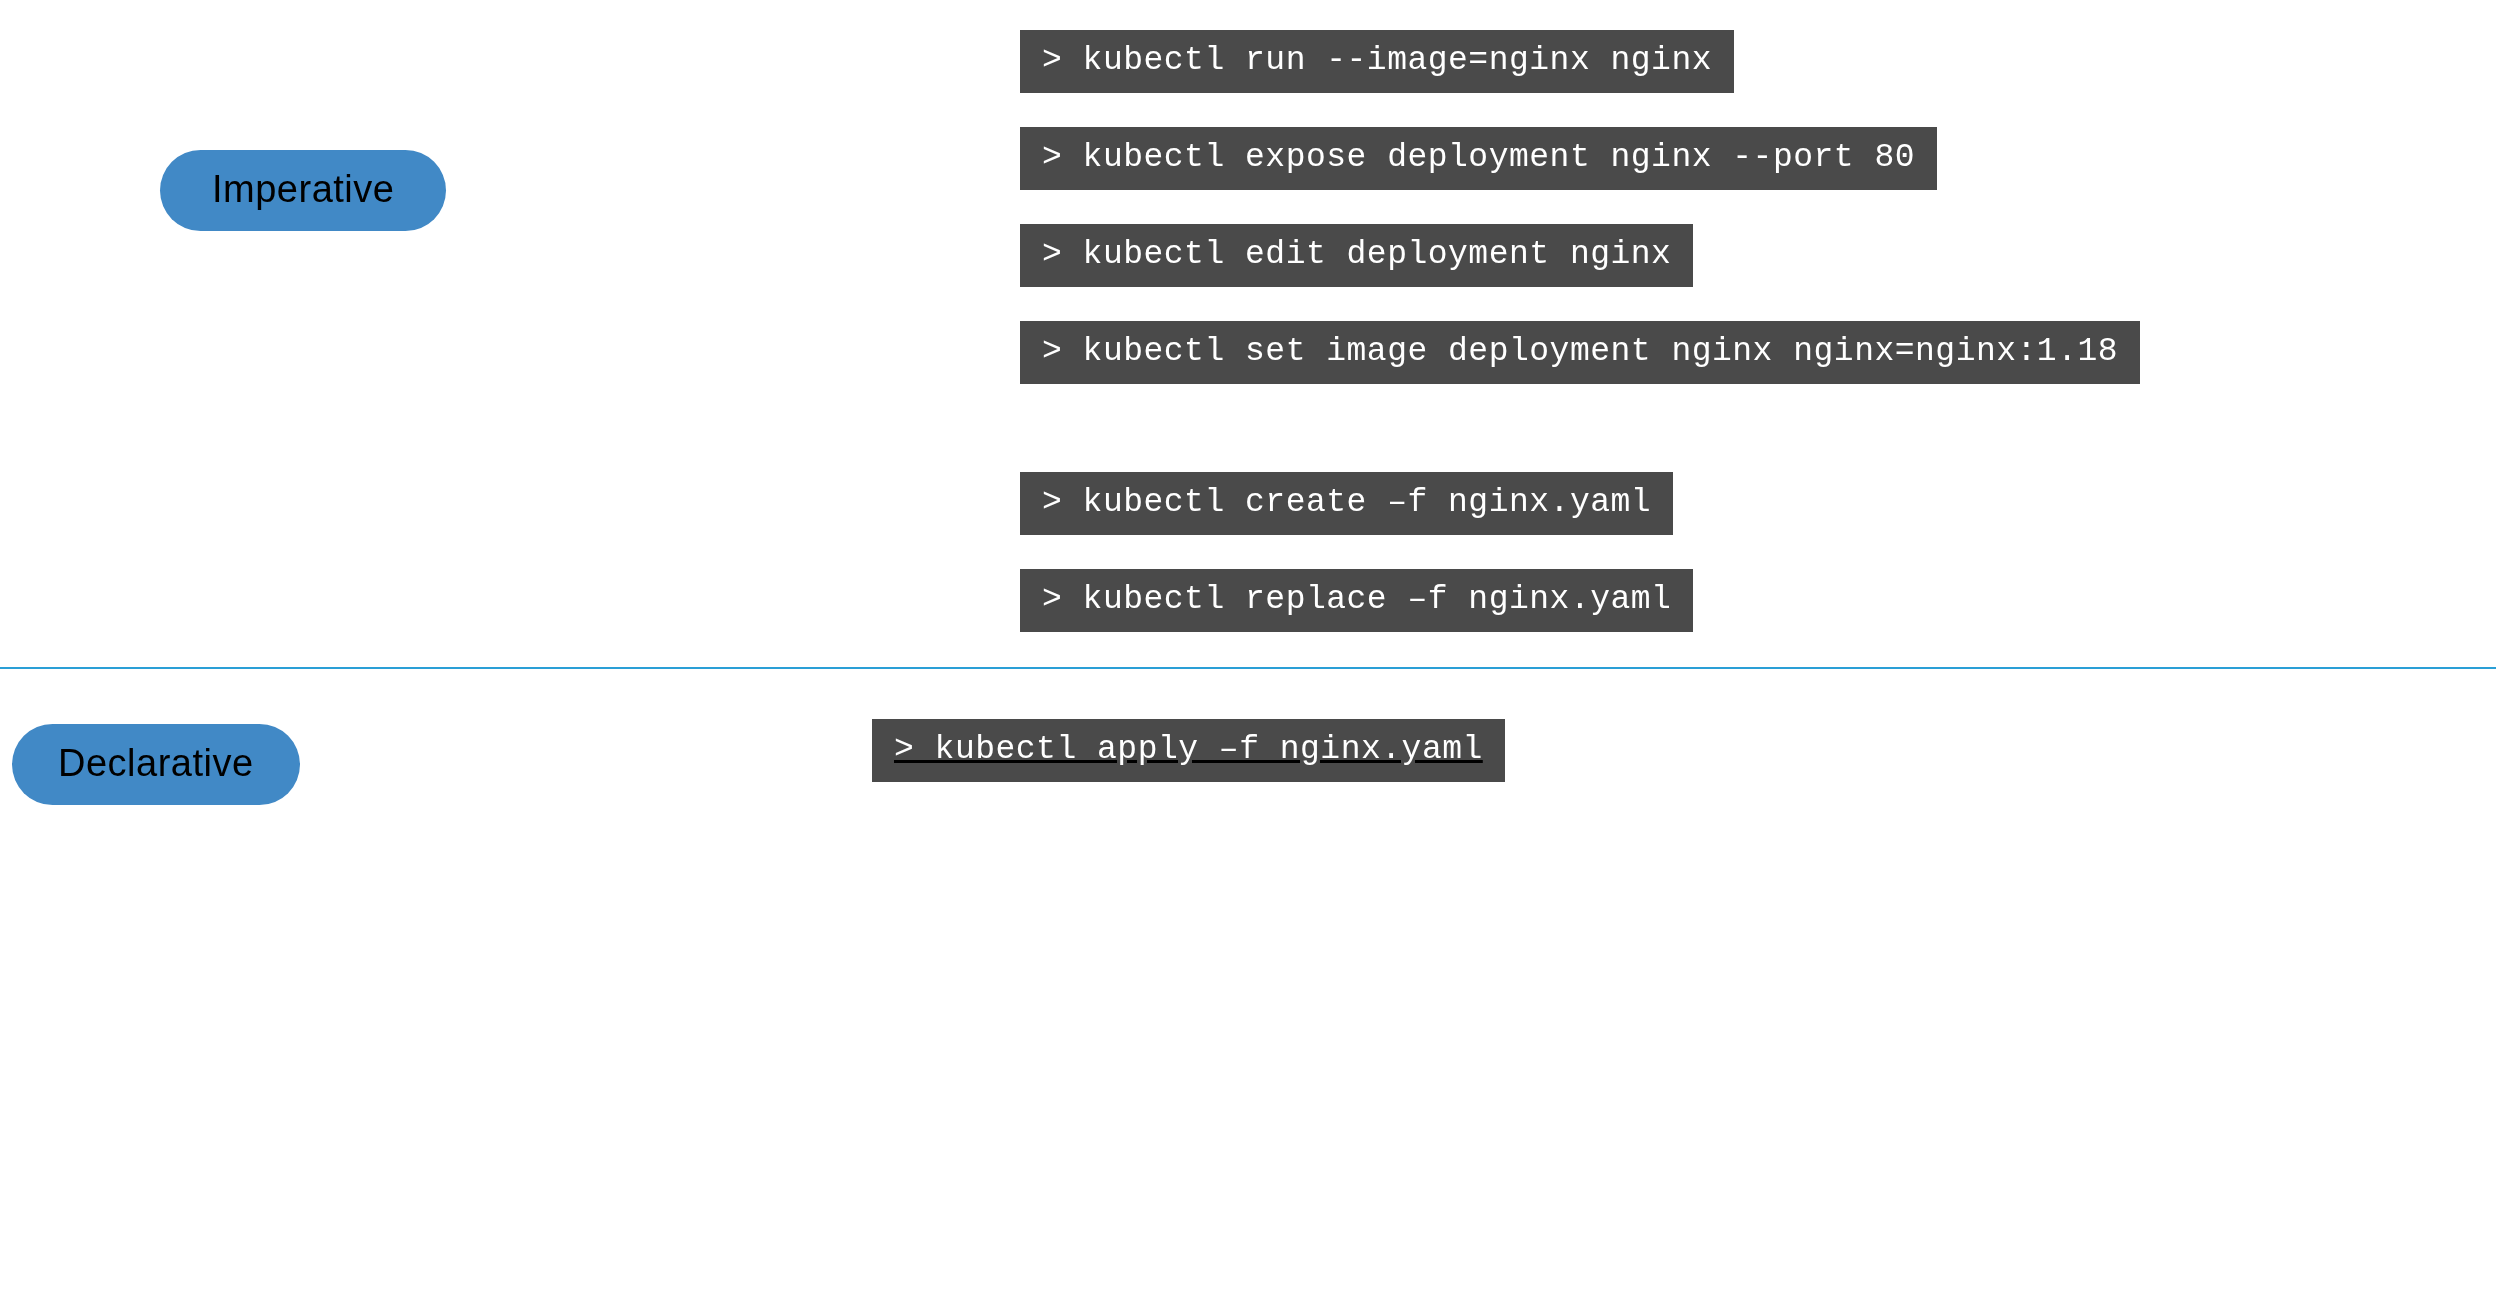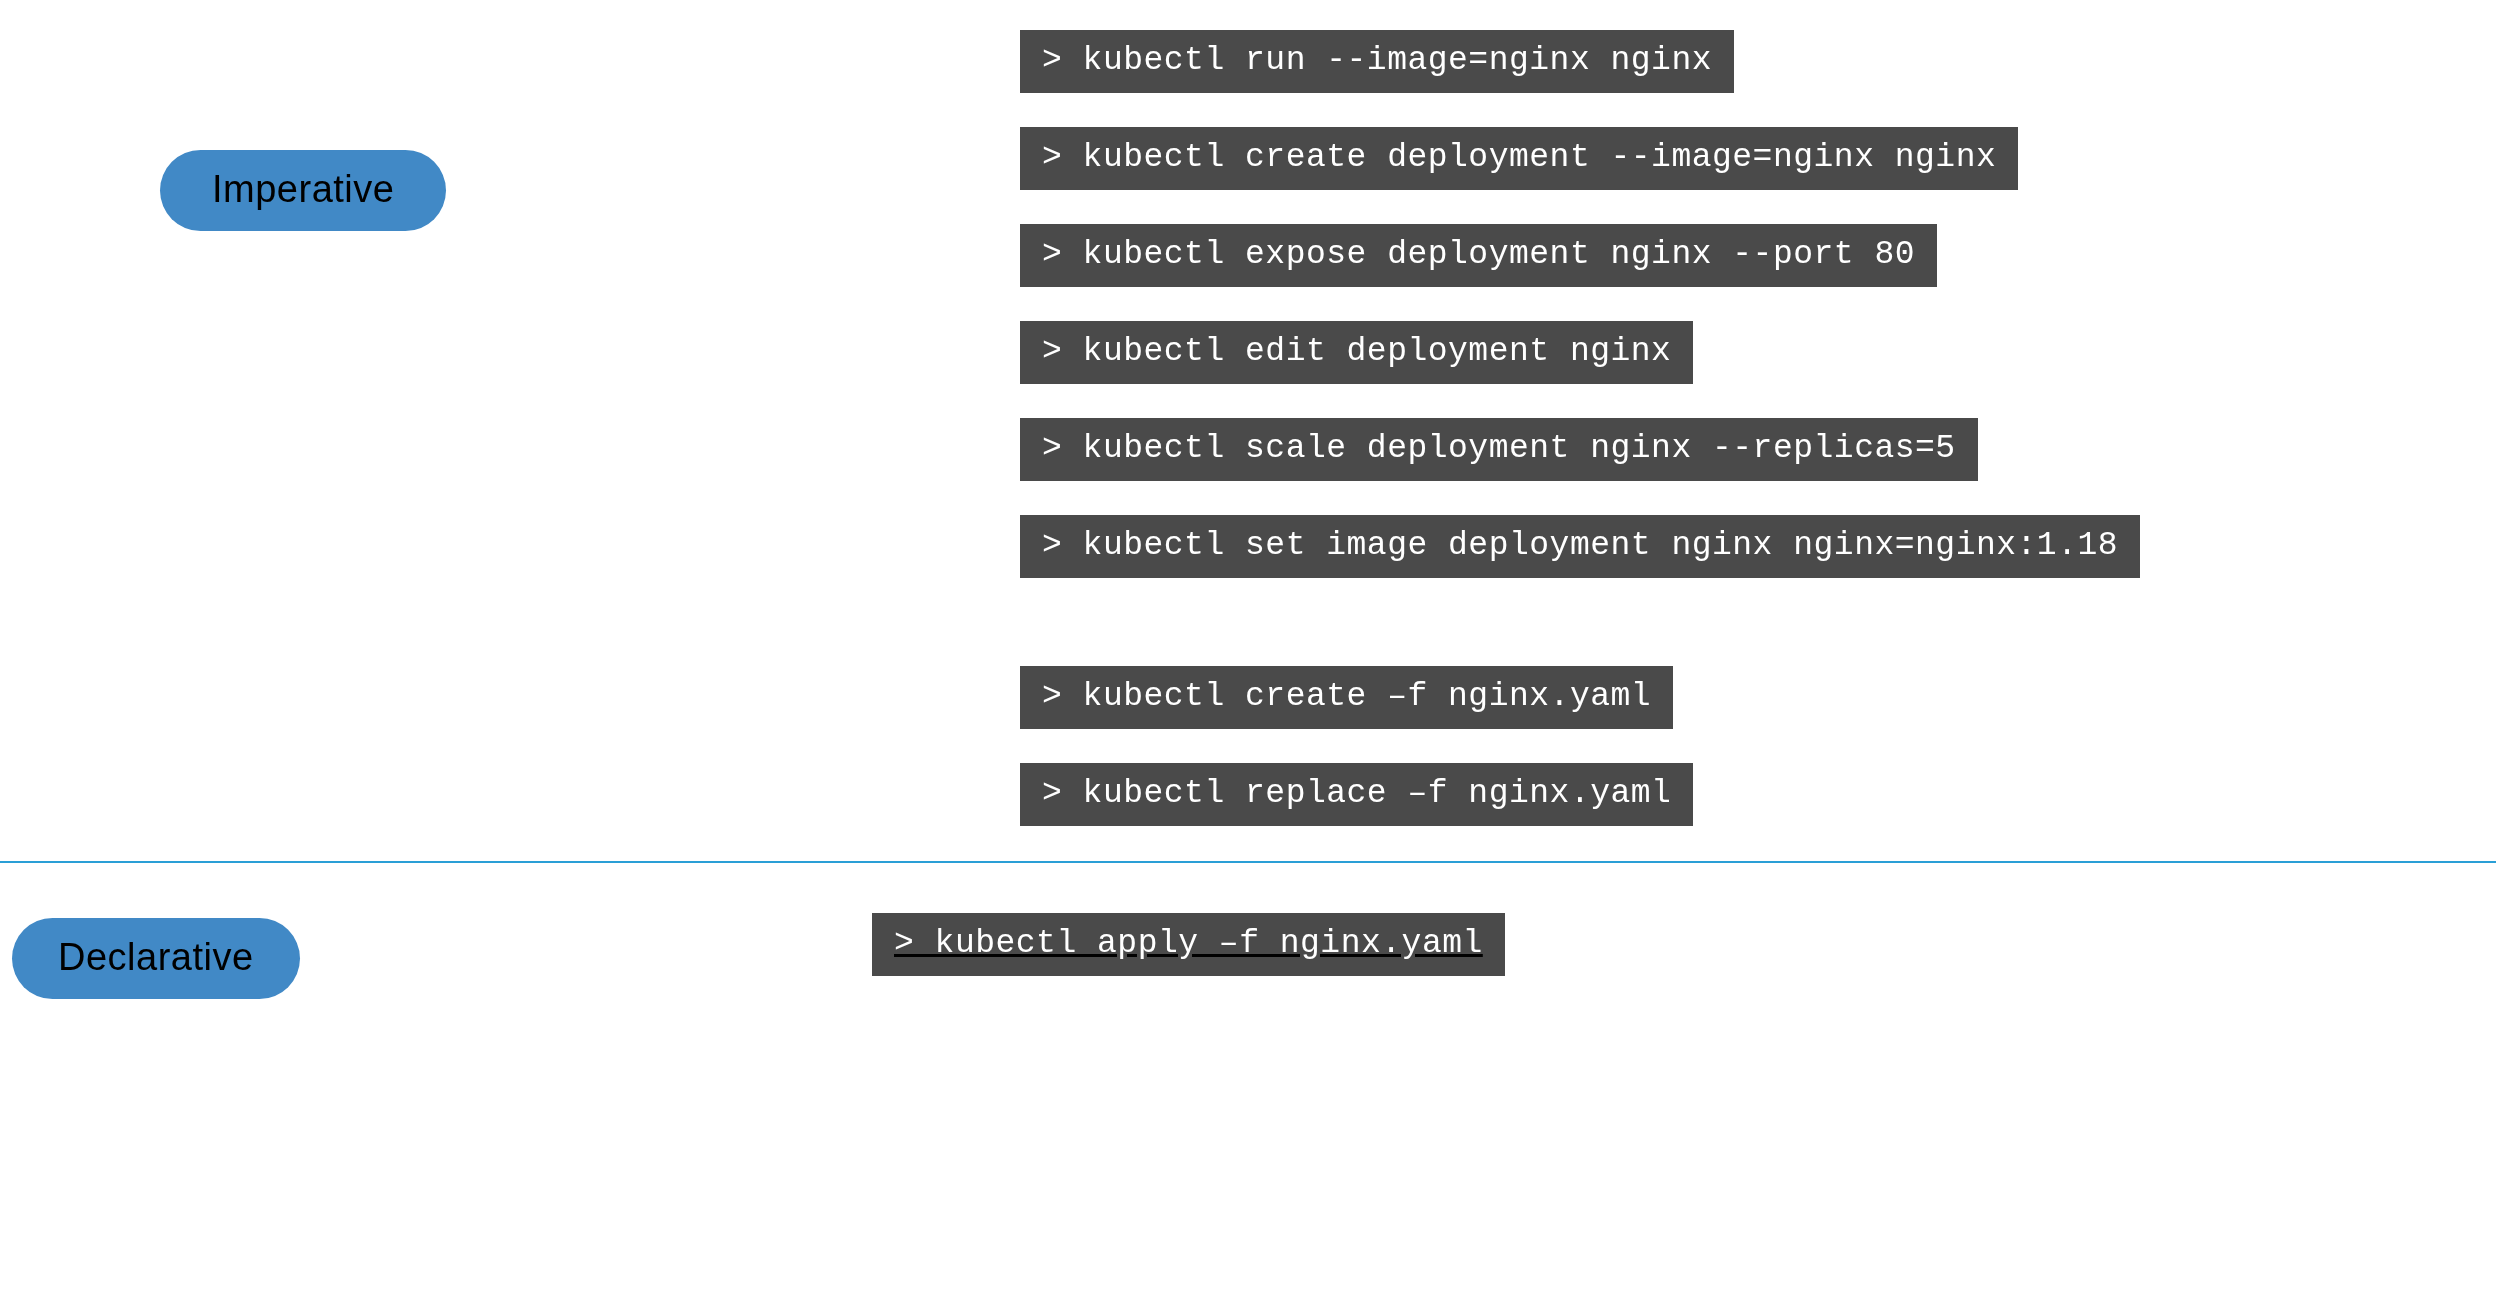--- a/index.html
+++ b/index.html
@@ -98,24 +98,22 @@
 <body>
 
 <div class="slide">
 
   <div class="section section-top">
     <div class="label-col">
       <div class="pill">Imperative</div>
     </div>
     <div class="cmds-col">
       <div class="cmd">&gt; kubectl run --image=nginx nginx</div>
-      <div class="cmd">&gt; kubectl create deployment --image=nginx nginx</div>
       <div class="cmd">&gt; kubectl expose deployment nginx --port 80</div>
       <div class="cmd">&gt; kubectl edit deployment nginx</div>
-      <div class="cmd">&gt; kubectl scale deployment nginx --replicas=5</div>
       <div class="cmd">&gt; kubectl set image deployment nginx nginx=nginx:1.18</div>
       <div class="spacer-groups"></div>
       <div class="cmd">&gt; kubectl create –f nginx.yaml</div>
       <div class="cmd">&gt; kubectl replace –f nginx.yaml</div>
     </div>
   </div>
 
   <div class="divider"></div>
 
   <div class="section section-bottom">

